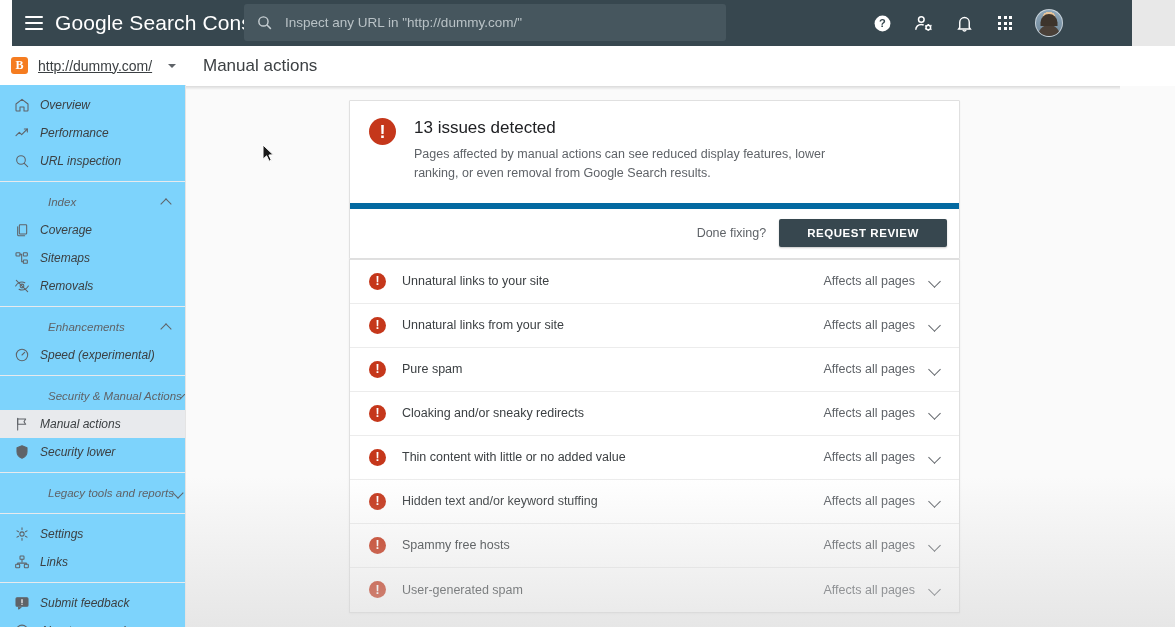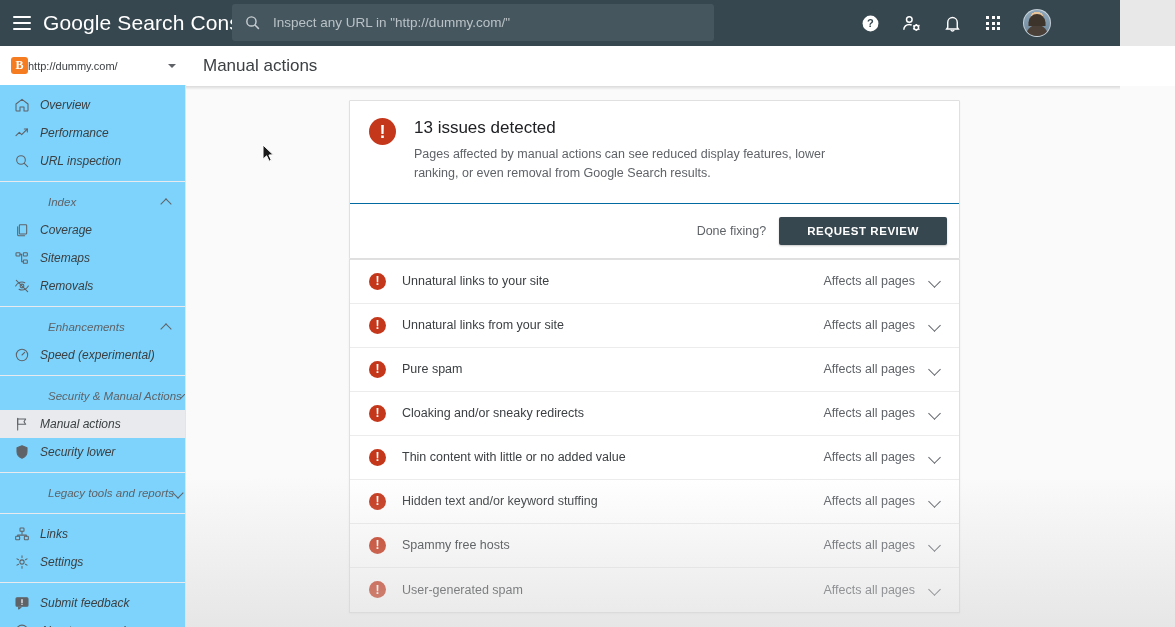--- a/index.html
+++ b/index.html
@@ -7,21 +7,21 @@
     margin: 0; padding: 0;
     width: 1175px; height: 627px;
     overflow: hidden;
     background: #ffffff;
     font-family: "Liberation Sans", sans-serif;
     -webkit-font-smoothing: antialiased;
   }
 
   
   #topbar {
-    position: absolute; top: 0; left: 0;
+    position: absolute; top: 0; left: 12px;
     width: 1120px; height: 46px;
     background: #37474f;
     display: flex; align-items: center;
     z-index: 20;
   }
   #topbar-right-filler {
     position: absolute; top: 0; left: 1120px;
     width: 55px; height: 46px;
     background: #e8e8e8;
     z-index: 19;
@@ -90,22 +90,22 @@
     z-index: 12;
   }
   #blogger-icon {
     width: 17px; height: 17px; border-radius: 3px;
     background: #f57c20; color: #fff;
     font-size: 12px; font-weight: 700; font-family: "Liberation Serif", serif;
     display: flex; align-items: center; justify-content: center;
     flex: 0 0 auto;
   }
   #property-name {
-    font-size: 11px; color: #3c4043;
-    white-space: nowrap; overflow: hidden; text-overflow: ellipsis; flex: 1 1 auto;
+    margin-left: 10px; font-size: 14px; color: #3c4043;
+    white-space: nowrap; overflow: hidden; text-overflow: ellipsis; flex: 1 1 auto; text-decoration: underline;
   }
   .caret-down {
     width: 0; height: 0; border-left: 4px solid transparent; border-right: 4px solid transparent;
     border-top: 4px solid #5f6368; flex: 0 0 auto;
   }
 
   
   #titlebar {
     position: absolute; top: 46px; left: 186px;
     width: 934px; height: 40px;
@@ -183,21 +183,21 @@
     display: flex; align-items: center; justify-content: center;
     font-size: 18px; font-weight: 700; line-height: 1;
     font-family: "Liberation Sans", sans-serif;
   }
   .err-icon.small { width: 17px; height: 17px; font-size: 12px; }
   #summary-text { margin-left: 18px; }
   #summary-title { font-size: 17px; color: #202124; font-weight: 400; margin-bottom: 7px; }
   #summary-desc { font-size: 12.5px; color: #5f6368; line-height: 1.55; max-width: 420px; }
 
   #summary-footer {
-    border-top: 1px solid #0369a1;
+    border-top: 6px solid #0369a1;
     height: 55px;
     display: flex; align-items: center; justify-content: flex-end;
     padding-right: 12px; gap: 13px;
   }
   #done-fixing { font-size: 12.5px; color: #5f6368; }
   #request-review-btn {
     background: #37474f; color: #ffffff;
     border: none; border-radius: 2px;
     padding: 8px 28px;
     font-size: 11.5px; font-weight: 600; letter-spacing: 0.55px;
@@ -424,36 +424,36 @@
     <div class="nav-group">
       <div class="nav-section">
         <span class="nav-section-label">Legacy tools and reports</span>
         <span class="chev down"></span>
       </div>
     </div>
     <div class="nav-group">
       <div class="nav-item">
         <span class="nav-icon">
           <svg width="16" height="16" viewBox="0 0 24 24" fill="none" stroke="#5f6368" stroke-width="1.6" stroke-linecap="round" stroke-linejoin="round">
+            <circle cx="12" cy="12" r="3.2"></circle>
+            <path d="M12 2.8v2.6M12 18.6v2.6M4.5 7.3l2.3 1.3M17.2 15.4l2.3 1.3M4.5 16.7l2.3-1.3M17.2 8.6l2.3-1.3"></path>
+          </svg>
+        </span>
+        <span class="nav-label">Settings</span>
+      </div>
+      <div class="nav-item">
+        <span class="nav-icon">
+          <svg width="16" height="16" viewBox="0 0 24 24" fill="none" stroke="#5f6368" stroke-width="1.6" stroke-linecap="round" stroke-linejoin="round">
             <rect x="9" y="3" width="6" height="5" rx="1"></rect>
             <rect x="2.5" y="15.5" width="6" height="5" rx="1"></rect>
             <rect x="15.5" y="15.5" width="6" height="5" rx="1"></rect>
             <path d="M12 8v3.8M5.5 15.5v-1.8h13v1.8"></path>
           </svg>
         </span>
         <span class="nav-label">Links</span>
-      </div>
-      <div class="nav-item">
-        <span class="nav-icon">
-          <svg width="16" height="16" viewBox="0 0 24 24" fill="none" stroke="#5f6368" stroke-width="1.6" stroke-linecap="round" stroke-linejoin="round">
-            <circle cx="12" cy="12" r="3.2"></circle>
-            <path d="M12 2.8v2.6M12 18.6v2.6M4.5 7.3l2.3 1.3M17.2 15.4l2.3 1.3M4.5 16.7l2.3-1.3M17.2 8.6l2.3-1.3"></path>
-          </svg>
-        </span>
-        <span class="nav-label">Settings</span>
       </div>
     </div>
     <div class="nav-group">
       <div class="nav-item">
         <span class="nav-icon">
           <svg width="16" height="16" viewBox="0 0 24 24" fill="none" stroke="#5f6368" stroke-width="1.6" stroke-linecap="round" stroke-linejoin="round">
             <rect x="3" y="4" width="18" height="13" rx="1.5" fill="#5f6368" stroke="#5f6368"></rect>
             <path d="M7 18.5l0 2.5 3.5-2.5" fill="#5f6368" stroke="#5f6368"></path>
             <line x1="12" y1="7" x2="12" y2="11.5" stroke="#fff" stroke-width="1.8"></line>
             <circle cx="12" cy="14" r="1" fill="#fff" stroke="none"></circle>

